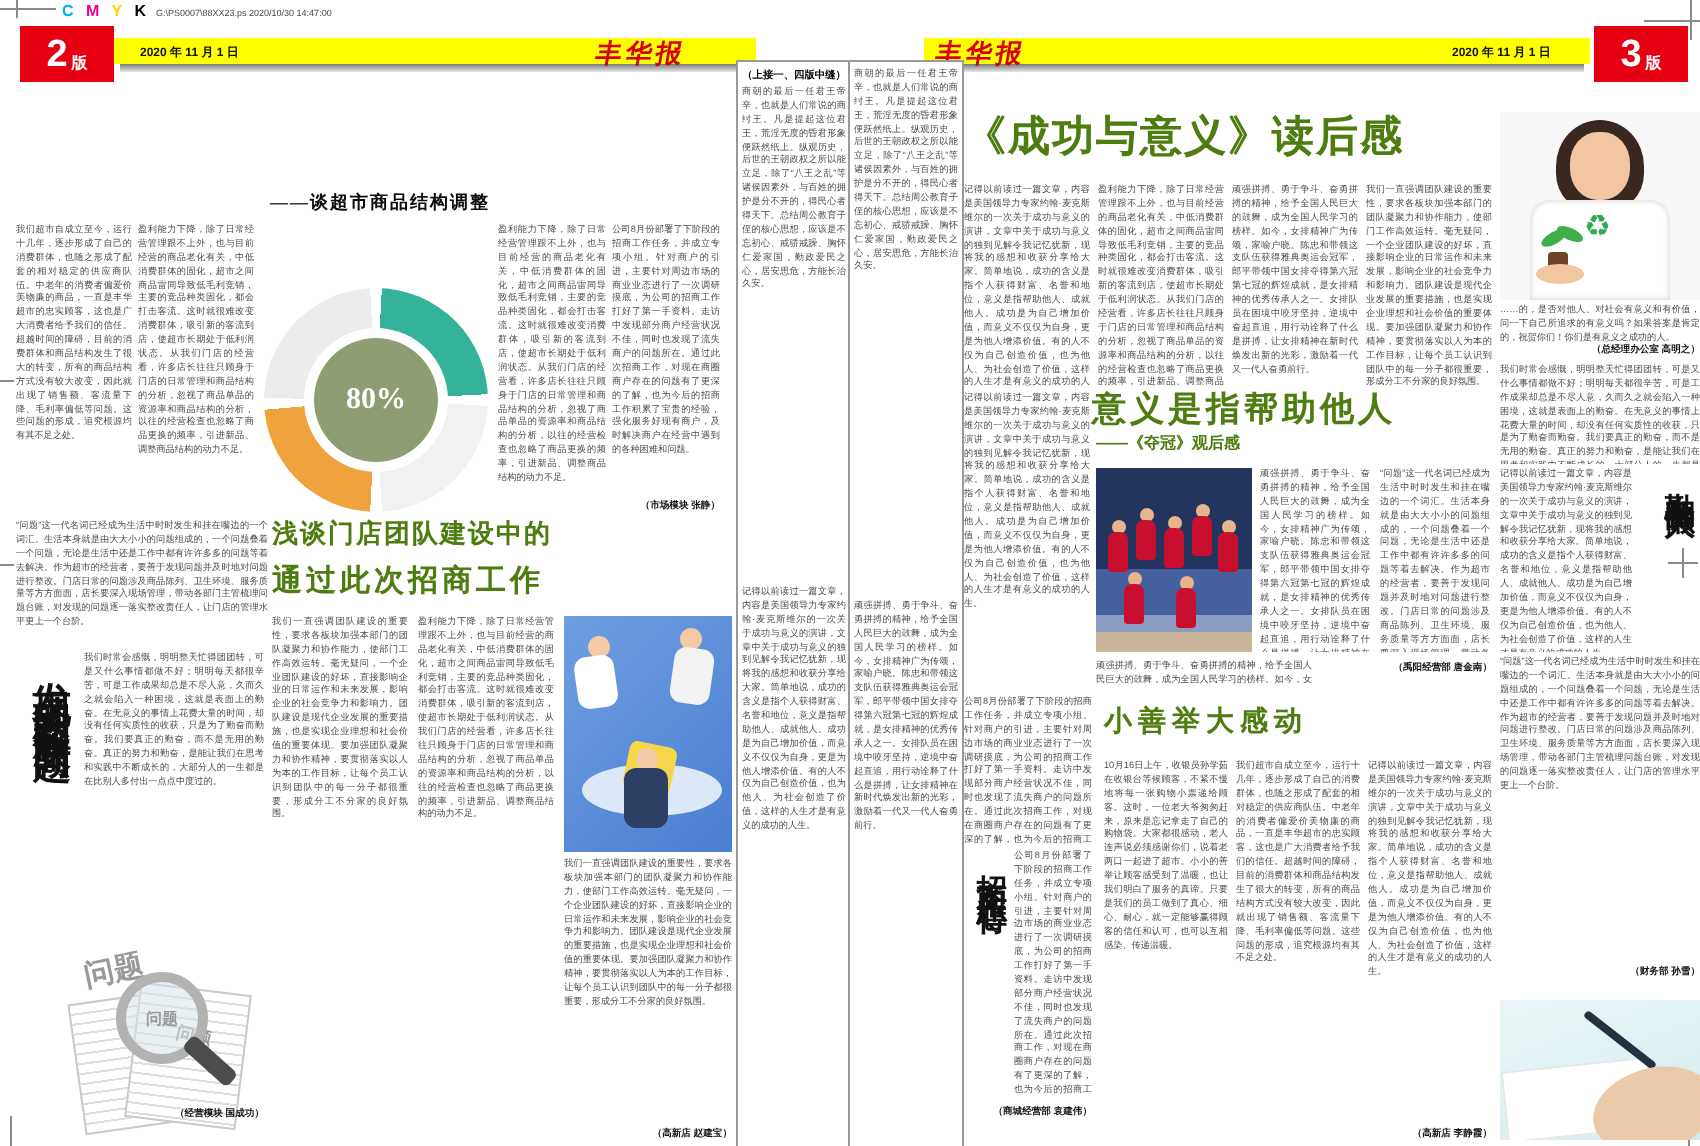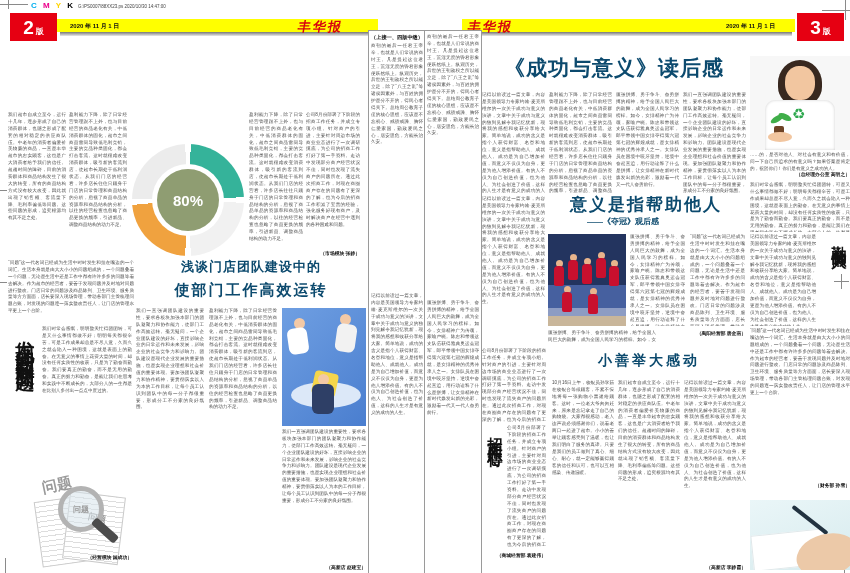--- a/index.html
+++ b/index.html
@@ -21,21 +21,21 @@
         box-shadow:2px 3px 0 #1c1c1c;display:flex;align-items:center;padding:0 9px;gap:4px;}
   .secttl{font-size:11px;font-weight:bold;color:#1558a8;letter-spacing:1px;white-space:nowrap;}
   .masthead{position:absolute;color:#d7000f;font-weight:bold;font-size:13px;letter-spacing:2px;
             font-family:"Liberation Serif","DejaVu Serif",serif;transform:skewX(-10deg);white-space:nowrap;}
   
   .bt{font-size:4.6px;line-height:1.5;color:#4a4a4a;text-align:justify;overflow:hidden;}
   .col{overflow:hidden;}
   .byline{font-size:4.8px;font-weight:bold;color:#111;text-align:right;white-space:nowrap;}
   .h-main{position:absolute;text-align:center;font-weight:bold;color:#0d0d0d;
           font-family:"Liberation Serif","DejaVu Serif",serif;}
-  .h-hei{position:absolute;text-align:center;font-weight:900;color:#0c4a6e;}
+  .h-hei{position:absolute;font-weight:900;color:#4d7c0f;}
   .vh{writing-mode:vertical-rl;font-weight:900;color:#111;overflow:hidden;}
   .cfbox{position:absolute;border:1px solid #9a9a9a;background:#fff;padding:3px 2px;overflow:hidden;}
   .cfhead{font-size:5.2px;font-weight:bold;text-align:center;margin-bottom:2px;white-space:nowrap;}
   
   .donut{position:relative;width:112px;height:112px;border-radius:50%;
     background:conic-gradient(#fff 0deg 3deg,#35b39a 3deg 87deg,#fff 87deg 93deg,#f1f1f1 93deg 177deg,
     #fff 177deg 183deg,#f0a23f 183deg 265deg,#fff 265deg 271deg,#ececec 271deg 357deg,#fff 357deg 360deg);}
   .donut-in{position:absolute;inset:25px;border-radius:50%;background:#8f9d72;box-shadow:0 0 0 5px #fff;
             display:flex;align-items:center;justify-content:center;color:#fff;font-weight:bold;font-size:15px;}
   
@@ -106,25 +106,26 @@
 
   <div class="ybar" style="left:462px;top:19px;width:333px;"></div>
   <div class="ysh" style="left:462px;top:32px;width:330px;"></div>
   <div class="masthead" style="left:468px;top:18px;">丰华报</div>
   <div class="date" style="left:726px;top:22px;">2020 年 11 月 1 日</div>
   <div class="pgbox" style="left:797px;top:13px;">
     <span class="pgnum">3</span>
     <span class="pglab">版</span>
   </div>
 
+  <div class="h-main" style="left:30px;top:95px;width:320px;font-size:9px;letter-spacing:1px;">——谈超市商品结构调整</div>
   <div class="abs" style="left:8px;top:112px;width:354px;height:144px;display:flex;gap:3px;">
     <div class="bt col" style="width:58px;">我们超市自成立至今，运行十几年，逐步形成了自己的消费群体，也随之形成了配套的相对稳定的供应商队伍。中老年的消费者偏爱价美物廉的商品，一直是丰华超市的忠实顾客，这也是广大消费者给予我们的信任。超越时间的障碍，目前的消费群体和商品结构发生了很大的转变，所有的商品结构方式没有较大改变，因此就出现了销售额、客流量下降、毛利率偏低等问题。这些问题的形成，追究根源均有其不足之处。</div>
     <div class="bt col" style="width:58px;">盈利能力下降，除了日常经营管理跟不上外，也与目前经营的商品老化有关，中低消费群体的固化，超市之间商品雷同导致低毛利竞销，主要的竞品种类固化，都会打击客流。这时就很难改变消费群体，吸引新的客流到店，使超市长期处于低利润状态。从我们门店的经营看，许多店长往往只顾身于门店的日常管理和商品结构的分析，忽视了商品单品的资源率和商品结构的分析，以往的经营检查也忽略了商品更换的频率，引进新品、调整商品结构的动力不足。</div>
     <div style="width:116px;position:relative;">
-      <div class="donut" style="position:absolute;left:2px;top:32px;">
+      <div class="donut" style="position:absolute;left:2px;top:32px;font-family:Liberation Serif, serif;">
         <div class="donut-in">80%</div>
       </div>
     </div>
     <div class="bt col" style="width:54px;">盈利能力下降，除了日常经营管理跟不上外，也与目前经营的商品老化有关，中低消费群体的固化，超市之间商品雷同导致低毛利竞销，主要的竞品种类固化，都会打击客流。这时就很难改变消费群体，吸引新的客流到店，使超市长期处于低利润状态。从我们门店的经营看，许多店长往往只顾身于门店的日常管理和商品结构的分析，忽视了商品单品的资源率和商品结构的分析，以往的经营检查也忽略了商品更换的频率，引进新品、调整商品结构的动力不足。</div>
     <div style="width:54px;display:flex;flex-direction:column;">
       <div class="bt" style="flex:1;">公司8月份部署了下阶段的招商工作任务，并成立专项小组。针对商户的引进，主要针对周边市场的商业业态进行了一次调研摸底，为公司的招商工作打好了第一手资料。走访中发现部分商户经营状况不佳，同时也发现了流失商户的问题所在。通过此次招商工作，对现在商圈商户存在的问题有了更深的了解，也为今后的招商工作积累了宝贵的经验，强化服务好现有商户，及时解决商户在经营中遇到的各种困难和问题。</div>
       <div class="byline">（市场模块 张静）</div>
     </div>
   </div>
 
@@ -143,21 +144,21 @@
       <div class="lens" style="left:26px;top:14px;">
         <span class="qchar" style="position:static;font-size:8px;">问题</span>
       </div>
       <div class="handle" style="left:58px;top:54px;"></div>
     </div>
     <div class="byline" style="position:absolute;right:2px;bottom:10px;">（经营模块 国成功）</div>
   </div>
 
   <div class="abs" style="left:136px;top:258px;width:230px;height:312px;">
     <div class="h-hei" style="left:0;top:0;width:230px;font-size:13px;letter-spacing:1px;">浅谈门店团队建设中的</div>
-    <div class="h-hei" style="left:0;top:23px;width:230px;font-size:15px;letter-spacing:2px;">使部门工作高效运转</div>
+    <div class="h-hei" style="left:0;top:23px;width:230px;font-size:15px;letter-spacing:2px;">通过此次招商工作</div>
     <div style="position:absolute;left:0;top:50px;width:230px;height:262px;display:flex;gap:5px;">
       <div class="bt col" style="width:68px;">我们一直强调团队建设的重要性，要求各板块加强本部门的团队凝聚力和协作能力，使部门工作高效运转。毫无疑问，一个企业团队建设的好坏，直接影响企业的日常运作和未来发展，影响企业的社会竞争力和影响力。团队建设是现代企业发展的重要措施，也是实现企业理想和社会价值的重要体现。要加强团队凝聚力和协作精神，要贯彻落实以人为本的工作目标，让每个员工认识到团队中的每一分子都很重要，形成分工不分家的良好氛围。</div>
       <div class="bt col" style="width:68px;">盈利能力下降，除了日常经营管理跟不上外，也与目前经营的商品老化有关，中低消费群体的固化，超市之间商品雷同导致低毛利竞销，主要的竞品种类固化，都会打击客流。这时就很难改变消费群体，吸引新的客流到店，使超市长期处于低利润状态。从我们门店的经营看，许多店长往往只顾身于门店的日常管理和商品结构的分析，忽视了商品单品的资源率和商品结构的分析，以往的经营检查也忽略了商品更换的频率，引进新品、调整商品结构的动力不足。</div>
       <div style="width:84px;display:flex;flex-direction:column;gap:3px;">
 
         <div class="illu tw" style="width:84px;height:118px;">
           <div class="table"></div>
           <div class="puzzle"></div>
           <div class="head" style="left:12px;top:10px;"></div>
           <div class="bodyshape" style="left:6px;top:20px;width:20px;height:26px;background:#ffffff;transform:rotate(-8deg);"></div>

